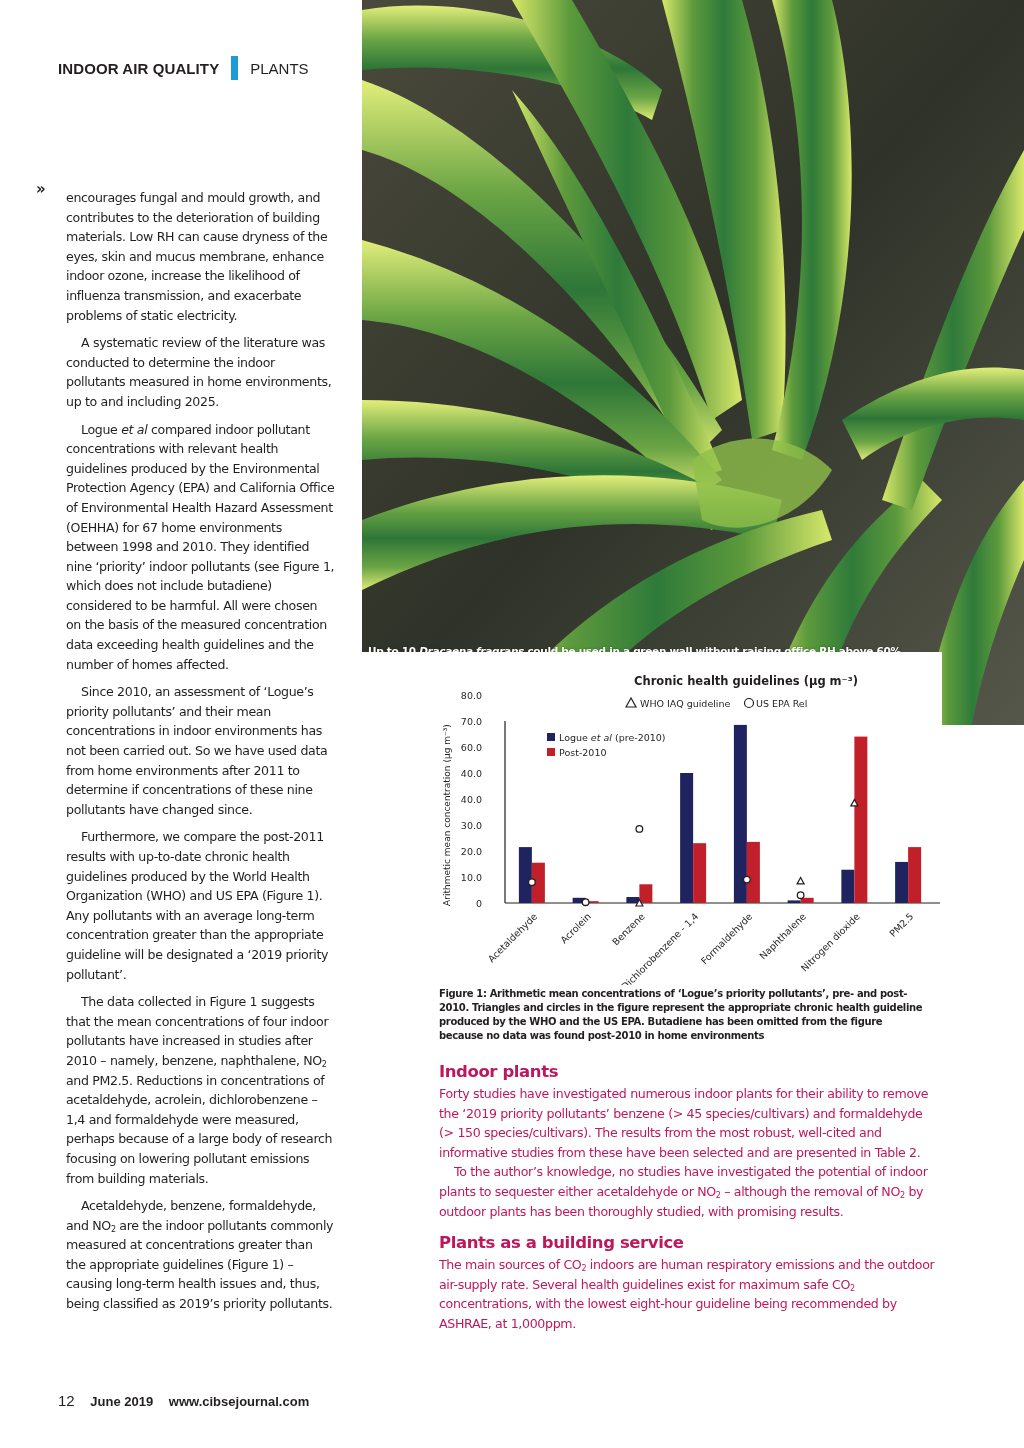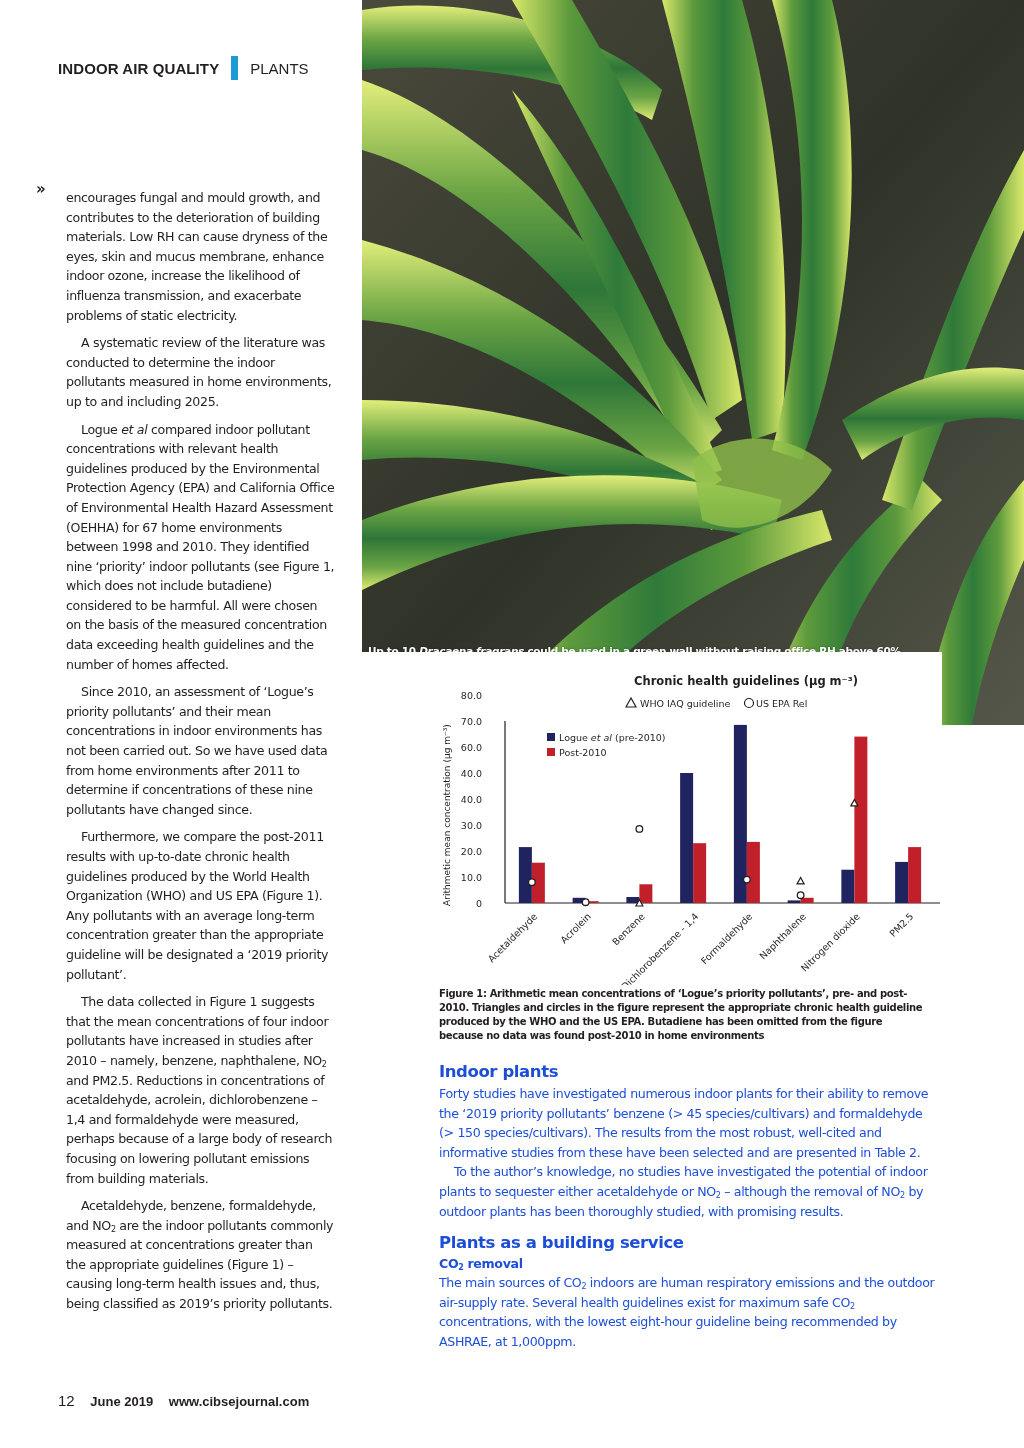--- a/index.html
+++ b/index.html
@@ -23,21 +23,21 @@
                    font-weight:bold; font-size:10.5px; line-height:15px; color:#ffffff; letter-spacing:-0.3px;
                    text-shadow:0 0 2px rgba(0,0,0,0.5); }
   .chart-panel { position:absolute; left:362px; top:652px; width:580px; height:400px; background:#ffffff; }
 
   .chart { position:absolute; left:430px; top:665px; width:520px; height:320px; }
 
   .figcap { position:absolute; left:439px; top:987px; width:490px; font-family:"DejaVu Sans", sans-serif;
             font-weight:bold; font-size:10px; line-height:14px; letter-spacing:-0.35px; color:#231f20; }
 
   .col-right { position:absolute; left:439px; top:1060px; width:500px; font-size:12.6px; line-height:19.6px;
-               letter-spacing:-0.35px; color:#1d4ed8; }
+               letter-spacing:-0.35px; color:#be185d; }
   .col-right h2 { margin:0; font-size:16.5px; line-height:24px; font-weight:bold; letter-spacing:-0.4px; }
   .col-right h3 { margin:0; font-size:12.6px; line-height:18px; font-weight:bold; }
   .col-right p { margin:0; }
   .col-right p.indent { text-indent:15px; }
   .gap { height:10px; }
   .footer-line { position:absolute; left:58px; top:1392px; font-family:"Liberation Sans", sans-serif; font-size:13px; color:#231f20; }
   .footer-line .pg { font-weight:normal; font-size:15px; margin-right:12px; }
   .footer-line .date { font-weight:bold; margin-right:12px; }
   .footer-line .url { font-weight:bold; }
 
@@ -181,21 +181,20 @@
 </svg>
 
 <div class="figcap">Figure 1: Arithmetic mean concentrations of ‘Logue’s priority pollutants’, pre- and post-2010. Triangles and circles in the figure represent the appropriate chronic health guideline produced by the WHO and the US EPA. Butadiene has been omitted from the figure because no data was found post-2010 in home environments</div>
 
 <div class="col-right">
   <h2>Indoor plants</h2>
   <p>Forty studies have investigated numerous indoor plants for their ability to remove the ‘2019 priority pollutants’ benzene (&gt; 45 species/cultivars) and formaldehyde (&gt; 150 species/cultivars). The results from the most robust, well-cited and informative studies from these have been selected and are presented in Table 2.</p>
   <p class="indent"><span>To the author’s knowledge, no studies have investigated the potential of indoor plants to sequester either acetaldehyde or NO</span><sub>2</sub><span> – although the removal of NO</span><sub>2</sub><span> by outdoor plants has been thoroughly studied, with promising results.</span></p>
   <div class="gap"></div>
   <h2>Plants as a building service</h2>
-  <h3><span>CO</span><sub>2</sub><span> removal</span></h3>
   <p><span>The main sources of CO</span><sub>2</sub><span> indoors are human respiratory emissions and the outdoor air-supply rate. Several health guidelines exist for maximum safe CO</span><sub>2</sub><span> concentrations, with the lowest eight-hour guideline being recommended by ASHRAE, at 1,000ppm.</span></p>
 </div>
 
 <div class="footer-line">
   <span class="pg">12</span>
   <span class="date">June 2019</span>
   <span class="url">www.cibsejournal.com</span>
 </div>
 
 </body></html>

